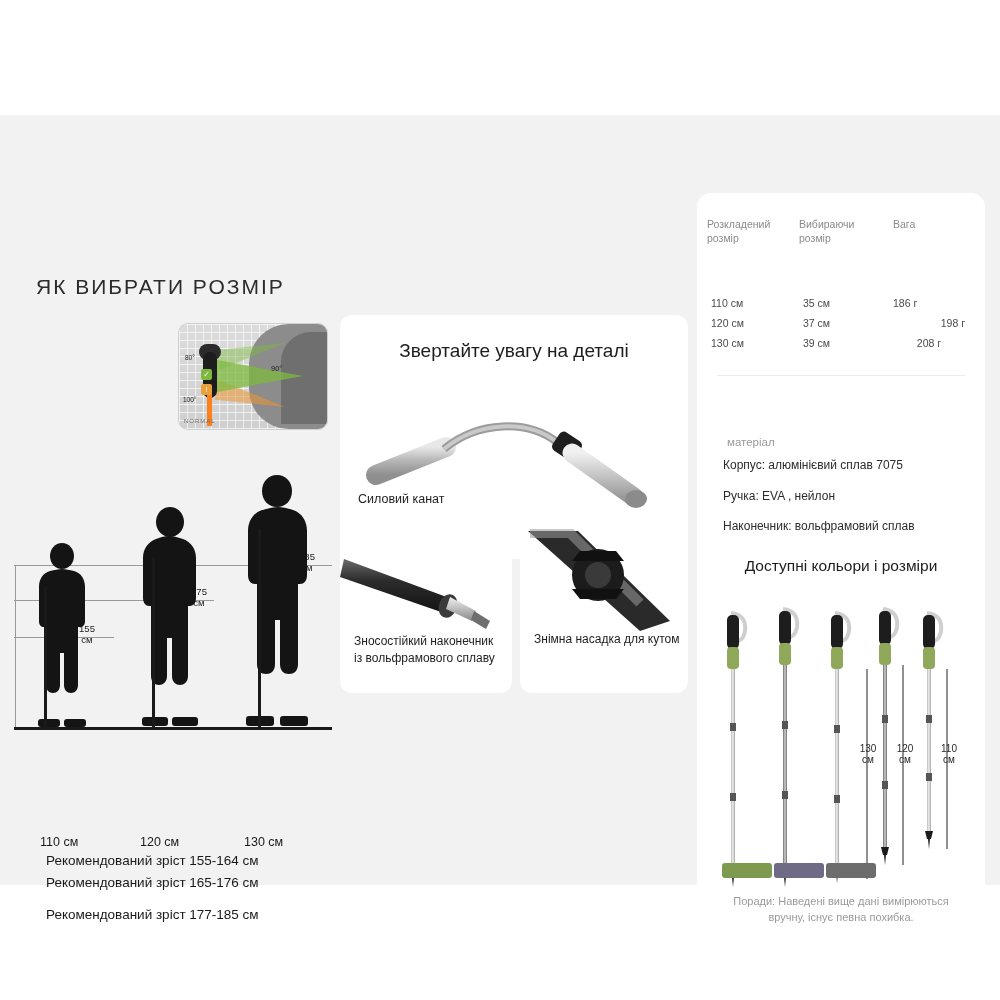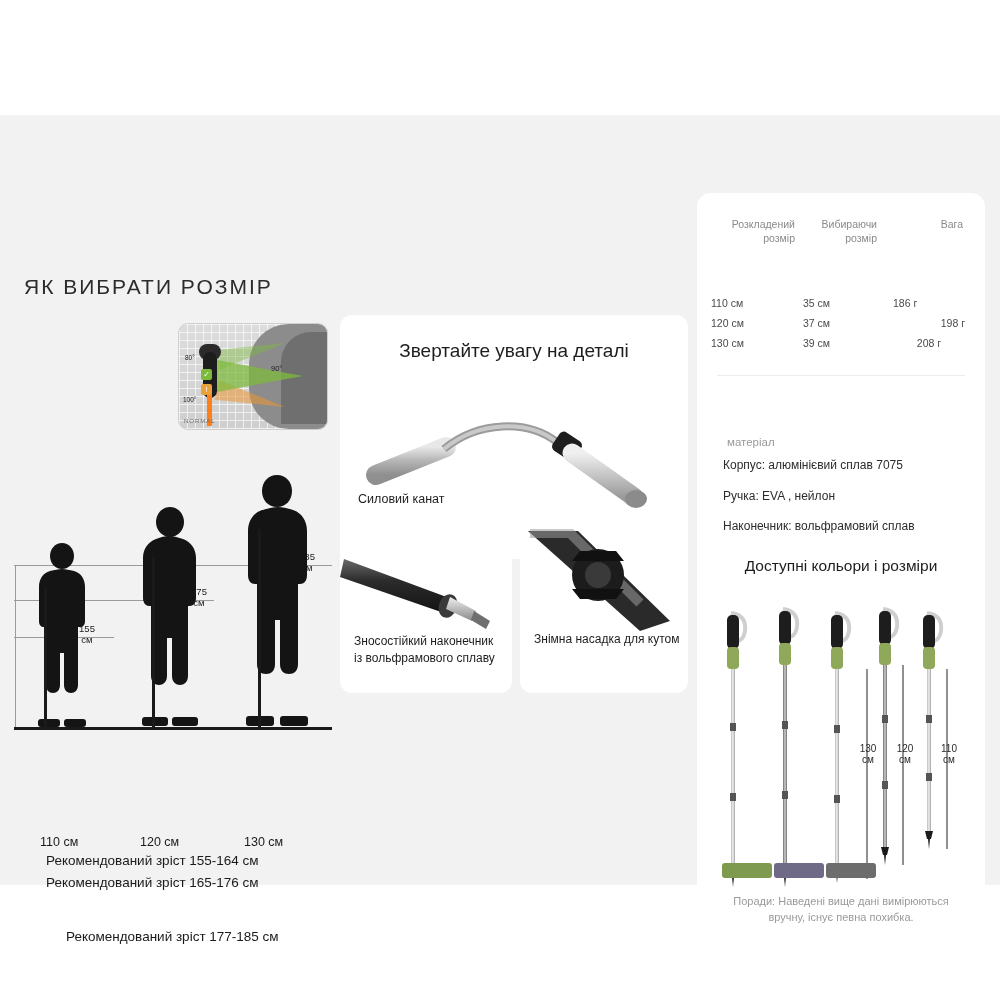--- a/index.html
+++ b/index.html
@@ -12,21 +12,21 @@
   }
   .page{
     position:absolute;left:0;top:115px;width:1000px;height:770px;
     background:#f2f2f2;
   }
   
   .left{
     position:absolute;left:0;top:0;width:690px;height:770px;
   }
   .main-title{
-    position:absolute;left:24px;top:160px;
+    position:absolute;left:36px;top:160px;
     font-size:21px;letter-spacing:2px;color:#2b2b2b;font-weight:400;
   }
   .intro{
     position:absolute;left:22px;top:225px;width:150px;
     font-size:13.5px;line-height:19px;color:#2f2f2f;
   }
   
   .elbow-box{
     position:absolute;left:178px;top:208px;width:148px;height:105px;
     border-radius:10px;overflow:hidden;background:#d9d9d9;
@@ -120,21 +120,21 @@
   .card-tip{left:340px;top:418px;width:172px;height:160px;}
   .card-basket{left:520px;top:412px;width:168px;height:166px;}
   .tip-cap{position:absolute;left:14px;top:100px;width:148px;font-size:12px;line-height:17px;color:#1d1d1d;}
   .basket-cap{position:absolute;left:14px;top:104px;width:146px;font-size:12px;line-height:17px;color:#1d1d1d;}
 
   
   .right{
     position:absolute;left:697px;top:78px;width:288px;height:740px;
     background:#fff;border-radius:14px;
   }
-  .spec-col{position:absolute;font-size:10.5px;color:#8a8a8a;line-height:14px;text-align:right;}
+  .spec-col{position:absolute;font-size:10.5px;color:#8a8a8a;line-height:14px;text-align:left;}
   .spec-row{position:absolute;font-size:10.5px;color:#4a4a4a;}
   .spec-div{position:absolute;left:20px;width:248px;height:1px;background:#ececec;}
   .mat-head{position:absolute;left:30px;top:243px;font-size:11.5px;color:#9a9a9a;}
   .mat-line{position:absolute;left:26px;font-size:12px;color:#2c2c2c;}
   .colors-title{
     position:absolute;left:0;right:0;top:362px;text-align:center;
     font-size:15.5px;color:#1d1d1d;line-height:22px;
   }
   .poles{position:absolute;left:10px;top:410px;width:268px;height:300px;}
   .len-lbl{position:absolute;font-size:10px;color:#2a2a2a;line-height:11px;text-align:center;}
@@ -224,21 +224,21 @@
 
       <div class="ground"></div>
     </div>
 
     <div class="size-lbl" style="left:40px;top:720px;">110 см</div>
     <div class="size-lbl" style="left:140px;top:720px;">120 см</div>
     <div class="size-lbl" style="left:244px;top:720px;">130 см</div>
 
     <div class="rec" style="top:735px;">Рекомендований зріст 155-164 см</div>
     <div class="rec" style="top:757px;">Рекомендований зріст 165-176 см</div>
-    <div class="rec" style="top:811px;margin-left:20px;">Рекомендований зріст 177-185 см</div>
+    <div class="rec" style="top:789px;">Рекомендований зріст 177-185 см</div>
 
     <div class="card card-details">
       <div class="details-title">Звертайте увагу на деталі</div>
       <div class="cable-wrap">
         <svg width="312" height="110" viewBox="0 0 312 110">
           <defs>
             <linearGradient id="metal" x1="0" y1="0" x2="0" y2="1">
               <stop offset="0" stop-color="#e8e8e8"></stop>
               <stop offset="0.45" stop-color="#b9b9b9"></stop>
               <stop offset="1" stop-color="#8f8f8f"></stop>

